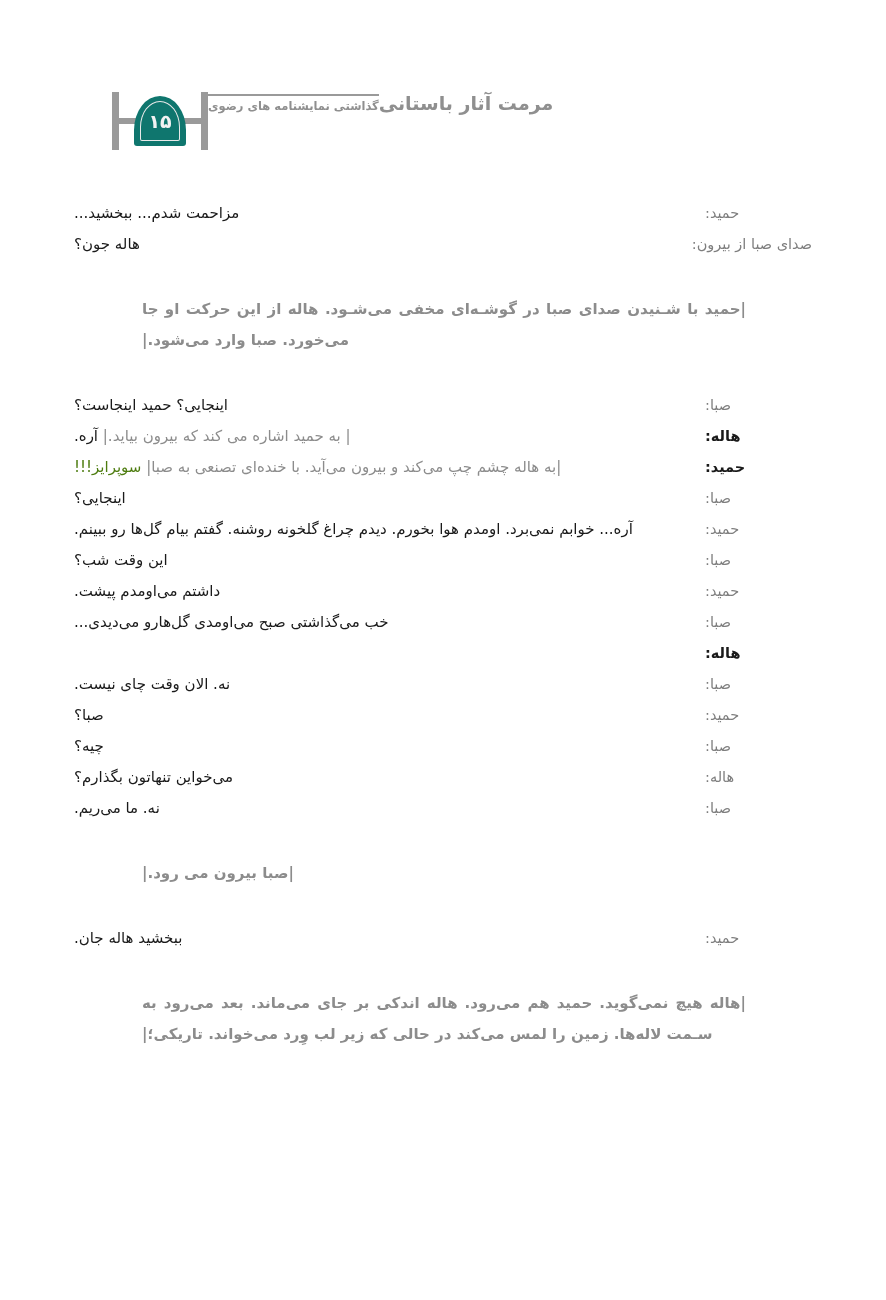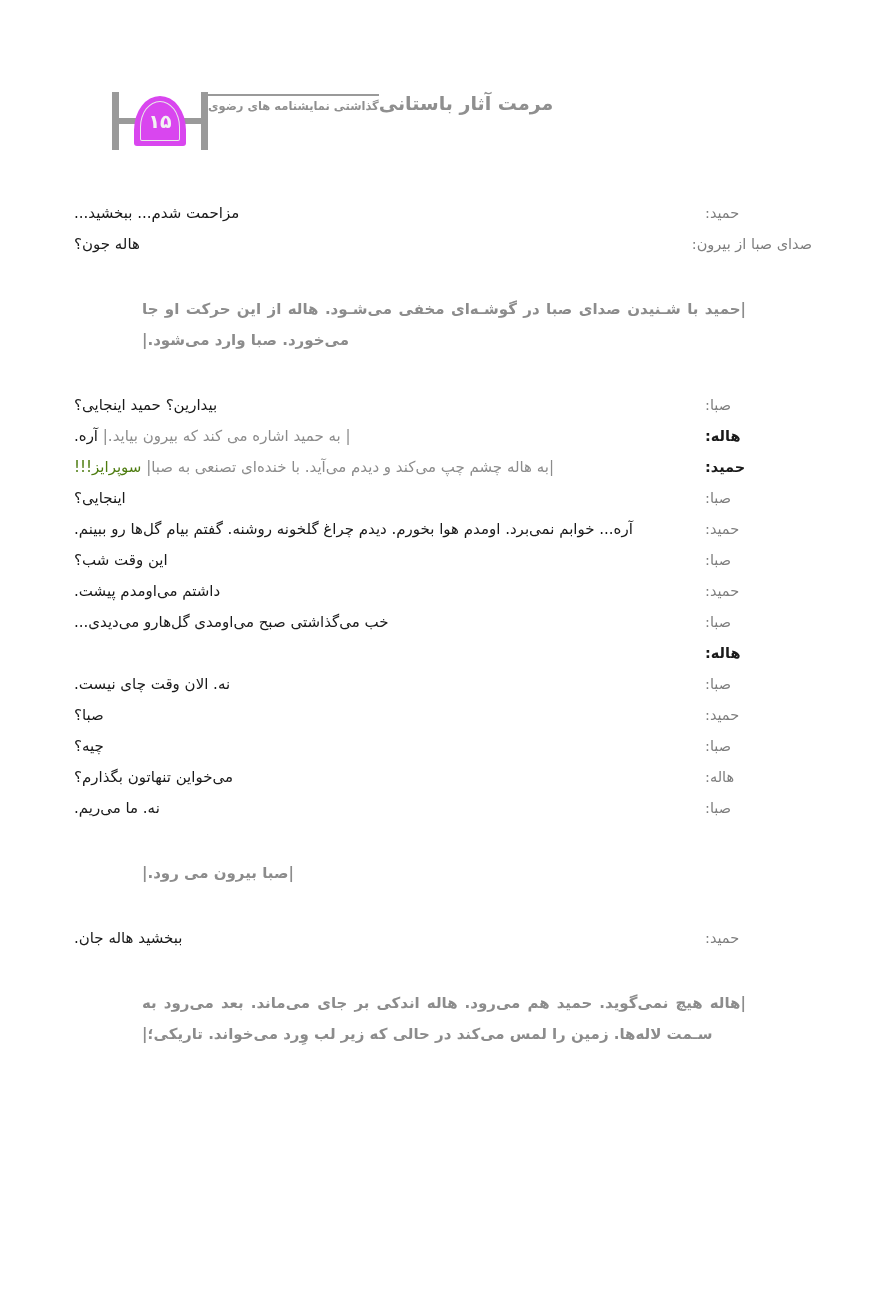--- a/index.html
+++ b/index.html
@@ -48,21 +48,21 @@
     width: 96px;
     height: 6px;
     background: #9a9a9a;
   }
   .logo-shield {
     position: absolute;
     left: 22px;
     top: 4px;
     width: 52px;
     height: 50px;
-    background: #d946ef;
+    background: #0f766e;
     border-radius: 26px 26px 3px 3px / 34px 34px 3px 3px;
   }
   .logo-shield::before {
     content: "";
     position: absolute;
     left: 6px;
     top: 5px;
     right: 6px;
     bottom: 5px;
     border: 1.5px solid #e9e9e9;
@@ -198,29 +198,29 @@
     </div>
     <div class="dialogue-line">
       <div class="speaker">صدای صبا از بیرون:</div>
       <div class="line-text single">هاله جون؟</div>
     </div>
     <div class="gap-lg"></div>
     <div class="stage-block">|حمید با شـنیدن صدای صبا در گوشـه‌ای مخفی می‌شـود. هاله از این حرکت او جا می‌خورد. صبا وارد می‌شود.|</div>
     <div class="gap-lg"></div>
     <div class="dialogue-line">
       <div class="speaker">صبا:</div>
-      <div class="line-text single">بیدارین؟ حمید اینجایی؟</div>
+      <div class="line-text single">اینجایی؟ حمید اینجاست؟</div>
     </div>
     <div class="dialogue-line">
       <div class="speaker emph">هاله:</div>
       <div class="line-text"><span class="stage-inline">| به حمید اشاره می کند که بیرون بیاید.|</span><span class=""> آره.</span></div>
     </div>
     <div class="dialogue-line">
       <div class="speaker emph">حمید:</div>
-      <div class="line-text"><span class="stage-inline">|به هاله چشم چپ می‌کند و دیدم می‌آید. با خنده‌ای تصنعی به صبا|</span><span class="bold-shout"> سوپرایز!!!</span></div>
+      <div class="line-text"><span class="stage-inline">|به هاله چشم چپ می‌کند و بیرون می‌آید. با خنده‌ای تصنعی به صبا|</span><span class="bold-shout"> سوپرایز!!!</span></div>
     </div>
     <div class="dialogue-line">
       <div class="speaker">صبا:</div>
       <div class="line-text single">اینجایی؟</div>
     </div>
     <div class="dialogue-line">
       <div class="speaker">حمید:</div>
       <div class="line-text">آره... خوابم نمی‌برد. اومدم هوا بخورم. دیدم چراغ گلخونه روشنه. گفتم بیام گل‌ها رو ببینم.</div>
     </div>
     <div class="dialogue-line">

